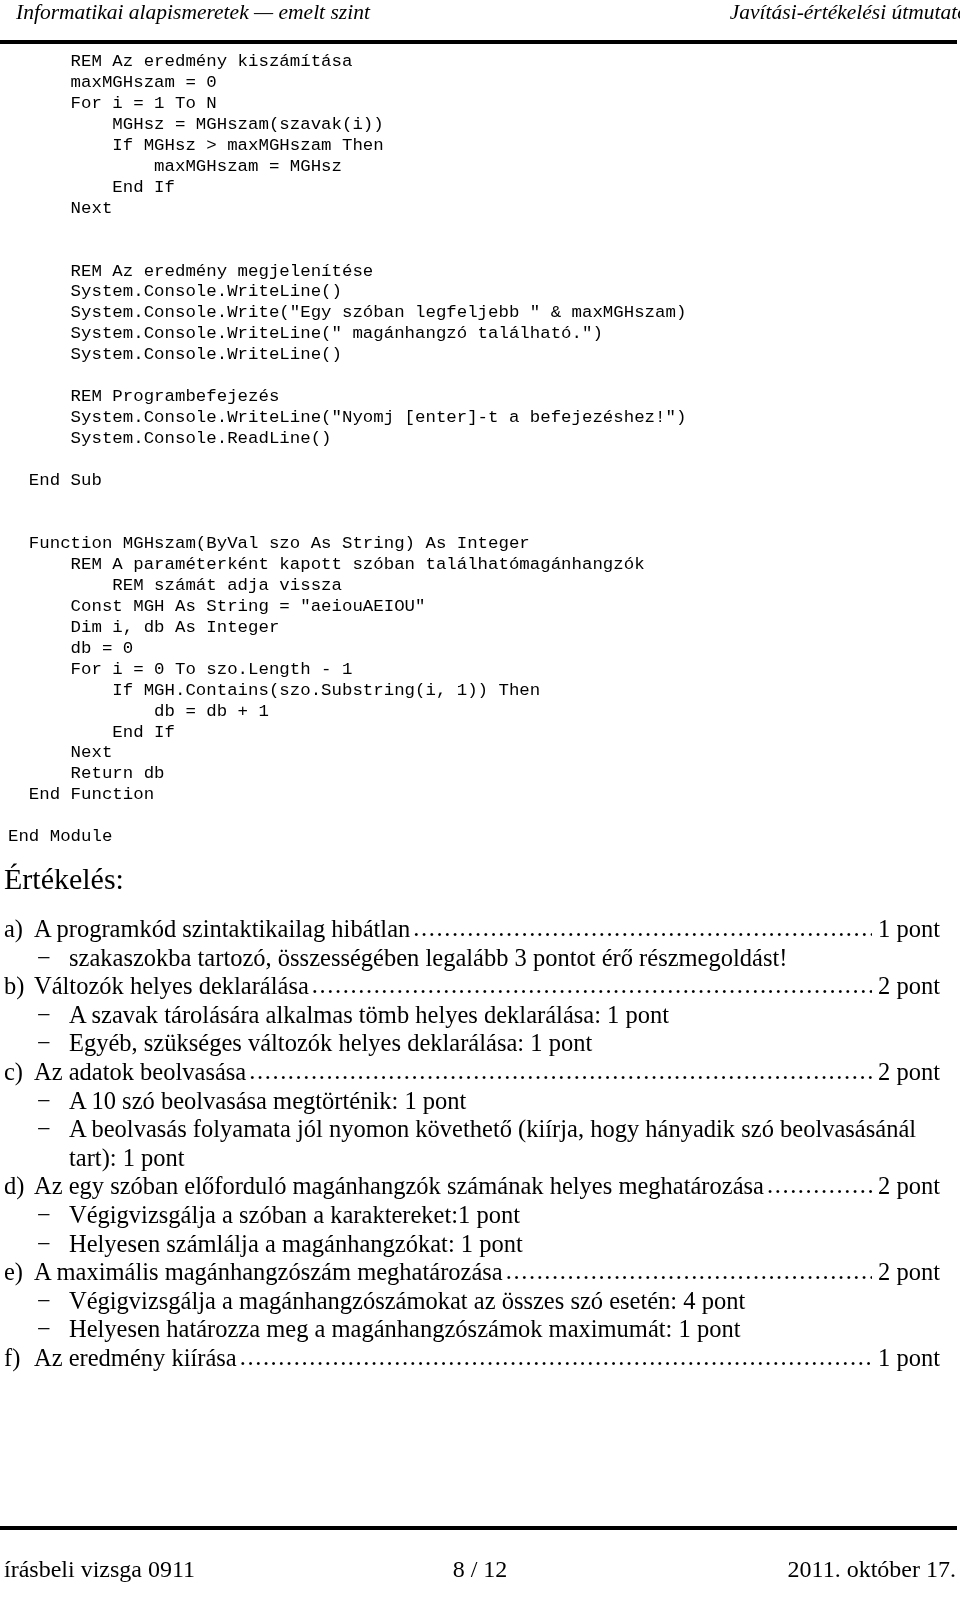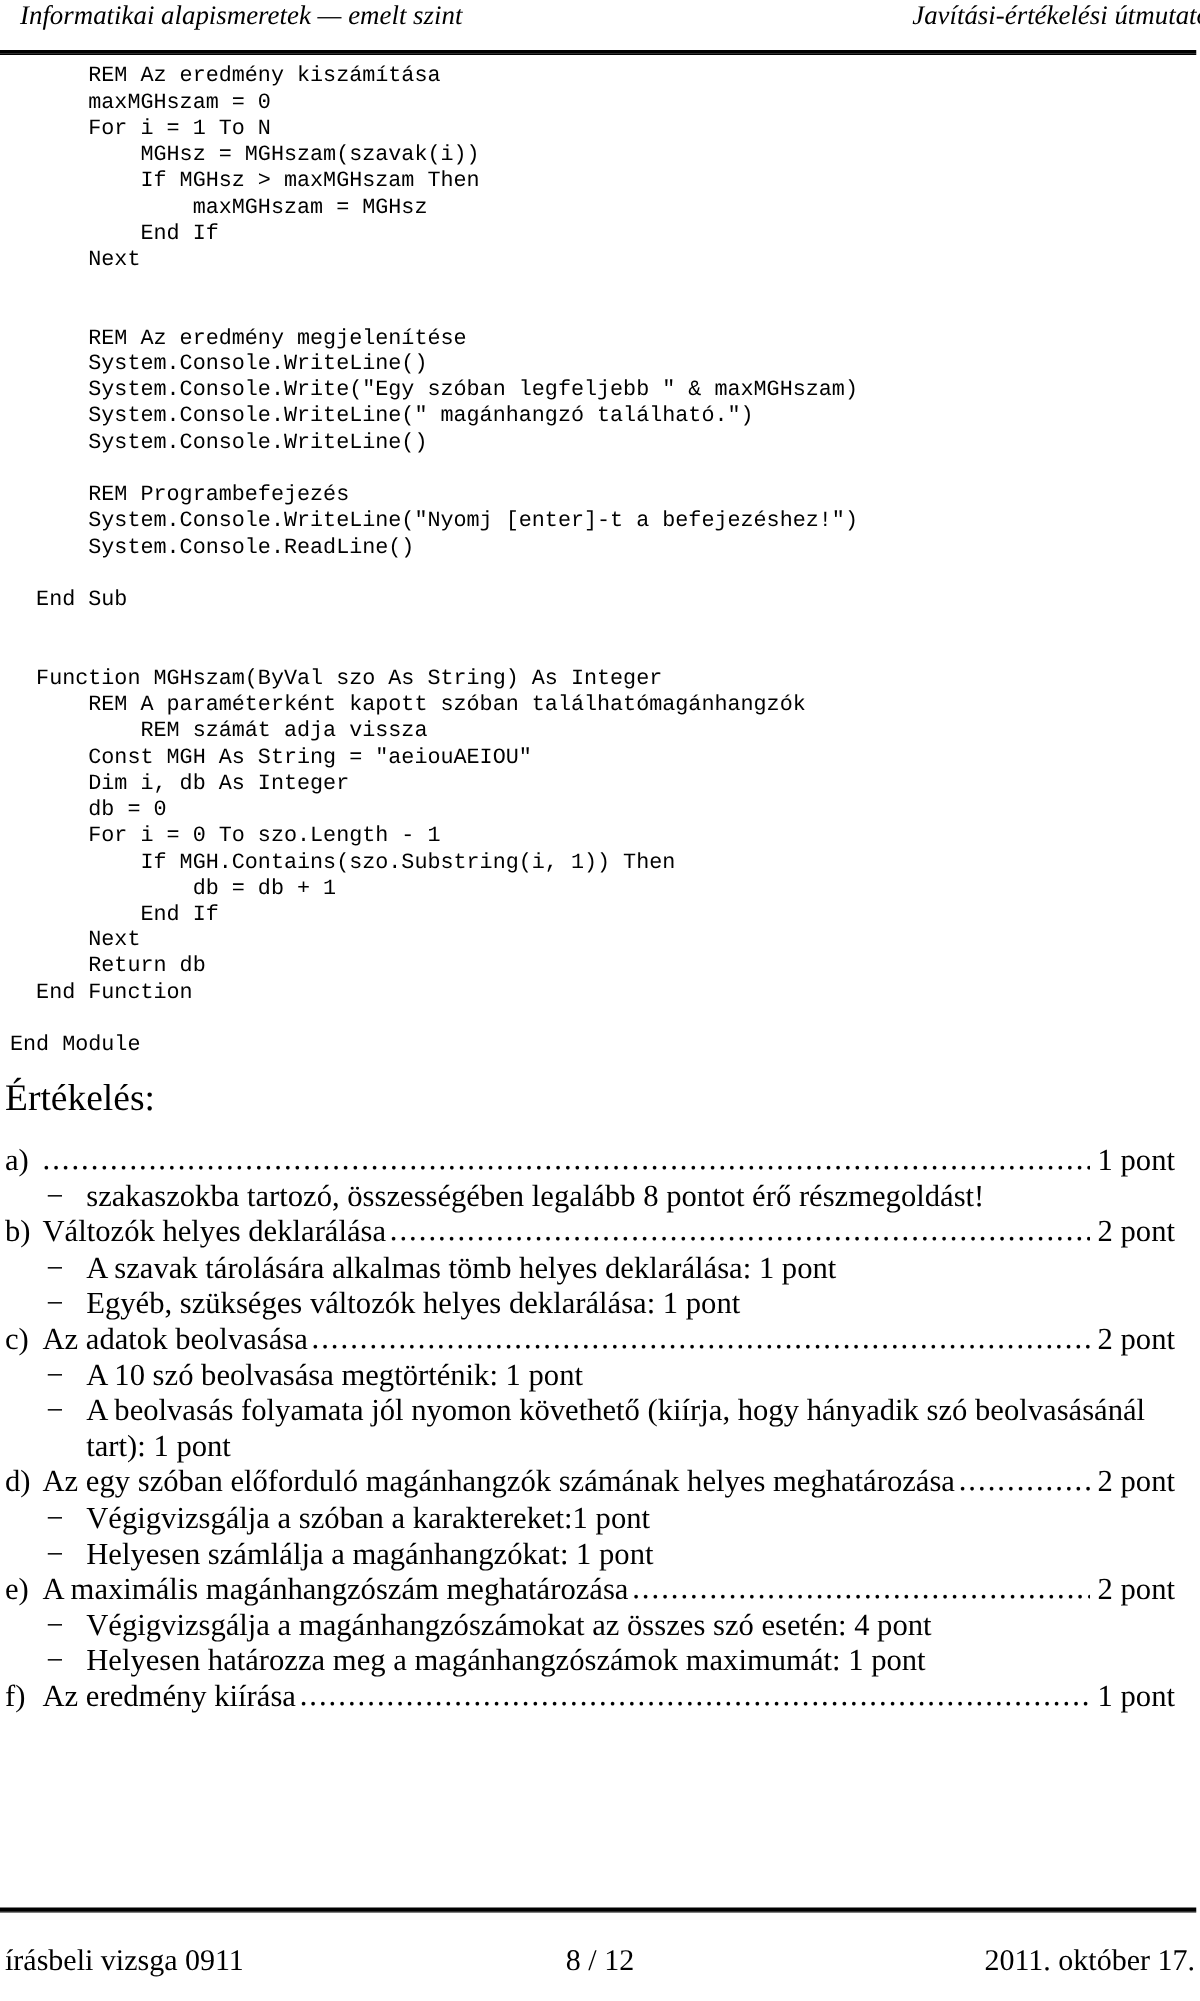--- a/index.html
+++ b/index.html
@@ -188,27 +188,28 @@
   <div class="rule-top"></div>
 
   <div class="code" id="code-listing"><span class="ln">      REM Az eredmény kiszámítása</span><span class="ln">      maxMGHszam = 0</span><span class="ln">      For i = 1 To N</span><span class="ln">          MGHsz = MGHszam(szavak(i))</span><span class="ln">          If MGHsz &gt; maxMGHszam Then</span><span class="ln">              maxMGHszam = MGHsz</span><span class="ln">          End If</span><span class="ln">      Next</span><span class="ln">&nbsp;</span><span class="ln">&nbsp;</span><span class="ln">      REM Az eredmény megjelenítése</span><span class="ln">      System.Console.WriteLine()</span><span class="ln">      System.Console.Write("Egy szóban legfeljebb " &amp; maxMGHszam)</span><span class="ln">      System.Console.WriteLine(" magánhangzó található.")</span><span class="ln">      System.Console.WriteLine()</span><span class="ln">&nbsp;</span><span class="ln">      REM Programbefejezés</span><span class="ln">      System.Console.WriteLine("Nyomj [enter]-t a befejezéshez!")</span><span class="ln">      System.Console.ReadLine()</span><span class="ln">&nbsp;</span><span class="ln">  End Sub</span><span class="ln">&nbsp;</span><span class="ln">&nbsp;</span><span class="ln">  Function MGHszam(ByVal szo As String) As Integer</span><span class="ln">      REM A paraméterként kapott szóban találhatómagánhangzók</span><span class="ln">          REM számát adja vissza</span><span class="ln">      Const MGH As String = "aeiouAEIOU"</span><span class="ln">      Dim i, db As Integer</span><span class="ln">      db = 0</span><span class="ln">      For i = 0 To szo.Length - 1</span><span class="ln">          If MGH.Contains(szo.Substring(i, 1)) Then</span><span class="ln">              db = db + 1</span><span class="ln">          End If</span><span class="ln">      Next</span><span class="ln">      Return db</span><span class="ln">  End Function</span><span class="ln">&nbsp;</span><span class="ln">End Module</span></div>
 
   <div class="eval-head">Értékelés:</div>
 
   <div class="scoring" id="scoring-list">
       <div class="item">
         <div class="item-main">
           <span class="item-label">a)</span>
+          <span class="item-text">A programkód szintaktikailag hibátlan</span>
           <span class="leader">......................................................................................................................................................</span>
           <span class="item-points">1 pont</span>
         </div>
         <div class="sub">
           <span class="sub-dash">−</span>
           <span class="sub-text">
-            <span class="cont">szakaszokba tartozó, összességében legalább 8 pontot érő részmegoldást!</span>
+            <span class="cont">szakaszokba tartozó, összességében legalább 3 pontot érő részmegoldást!</span>
           </span>
         </div>
       </div>
       <div class="item">
         <div class="item-main">
           <span class="item-label">b)</span>
           <span class="item-text">Változók helyes deklarálása</span>
           <span class="leader">......................................................................................................................................................</span>
           <span class="item-points">2 pont</span>
         </div>

